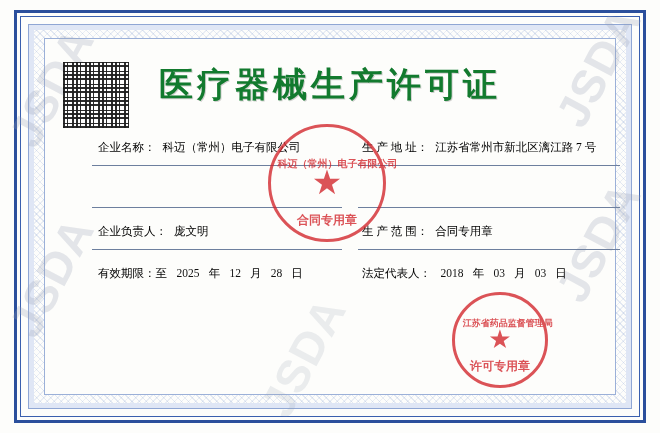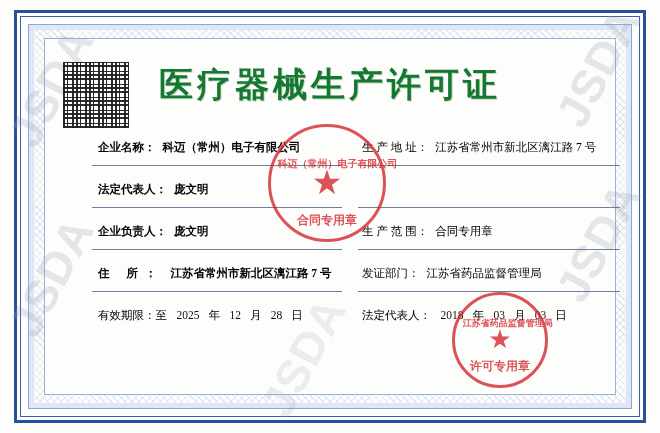--- a/index.html
+++ b/index.html
@@ -153,21 +153,21 @@
   }
   .row {
     position: relative;
     height: 42px;
   }
   .cell {
     position: absolute;
     top: 0;
     white-space: nowrap;
   }
-  .cell.left  { left: 36px; font-weight: bold; }
+  .cell.left  { left: 36px; }
   .cell.right { left: 300px; text-align: right; }
   .label {
     display: inline-block;
     font-size: 11.5px;
     color: #000;
   }
   .label.spaced {
     letter-spacing: 7px;
   }
   .value {
@@ -300,46 +300,33 @@
         <span class="label">企业名称：</span><span class="value">科迈（常州）电子有限公司</span>
       </div>
       <div class="cell right">
         <span class="label">生 产 地 址：</span><span class="value">江苏省常州市新北区漓江路 7 号</span>
       </div>
     </div>
 
     <div class="row">
       <div class="underline ul-l"></div>
       <div class="underline ul-r"></div>
-      <div class="cell left">
-        <span class="label">法定代表人：</span><span class="value">庞文明</span>
-      </div>
     </div>
 
     <div class="row">
       <div class="underline ul-l"></div>
       <div class="underline ul-r"></div>
       <div class="cell left">
         <span class="label">企业负责人：</span><span class="value">庞文明</span>
       </div>
       <div class="cell right">
         <span class="label">生 产 范 围：</span><span class="value">合同专用章</span>
       </div>
     </div>
 
-    <div class="row">
-      <div class="underline ul-l"></div>
-      <div class="underline ul-r"></div>
-      <div class="cell left">
-        <span class="label spaced">住      所：</span><span class="value">江苏省常州市新北区漓江路 7 号</span>
-      </div>
-      <div class="cell right">
-        <span class="label">发证部门：</span><span class="value">江苏省药品监督管理局</span>
-      </div>
-    </div>
 
     <div class="daterow">
       <div class="blk a">
         <span class="label">有效期限：至</span>
         <span class="dv">2025</span>
         <span class="label">年</span>
         <span class="dv small">12</span>
         <span class="label">月</span>
         <span class="dv small">28</span>
         <span class="label">日</span>

